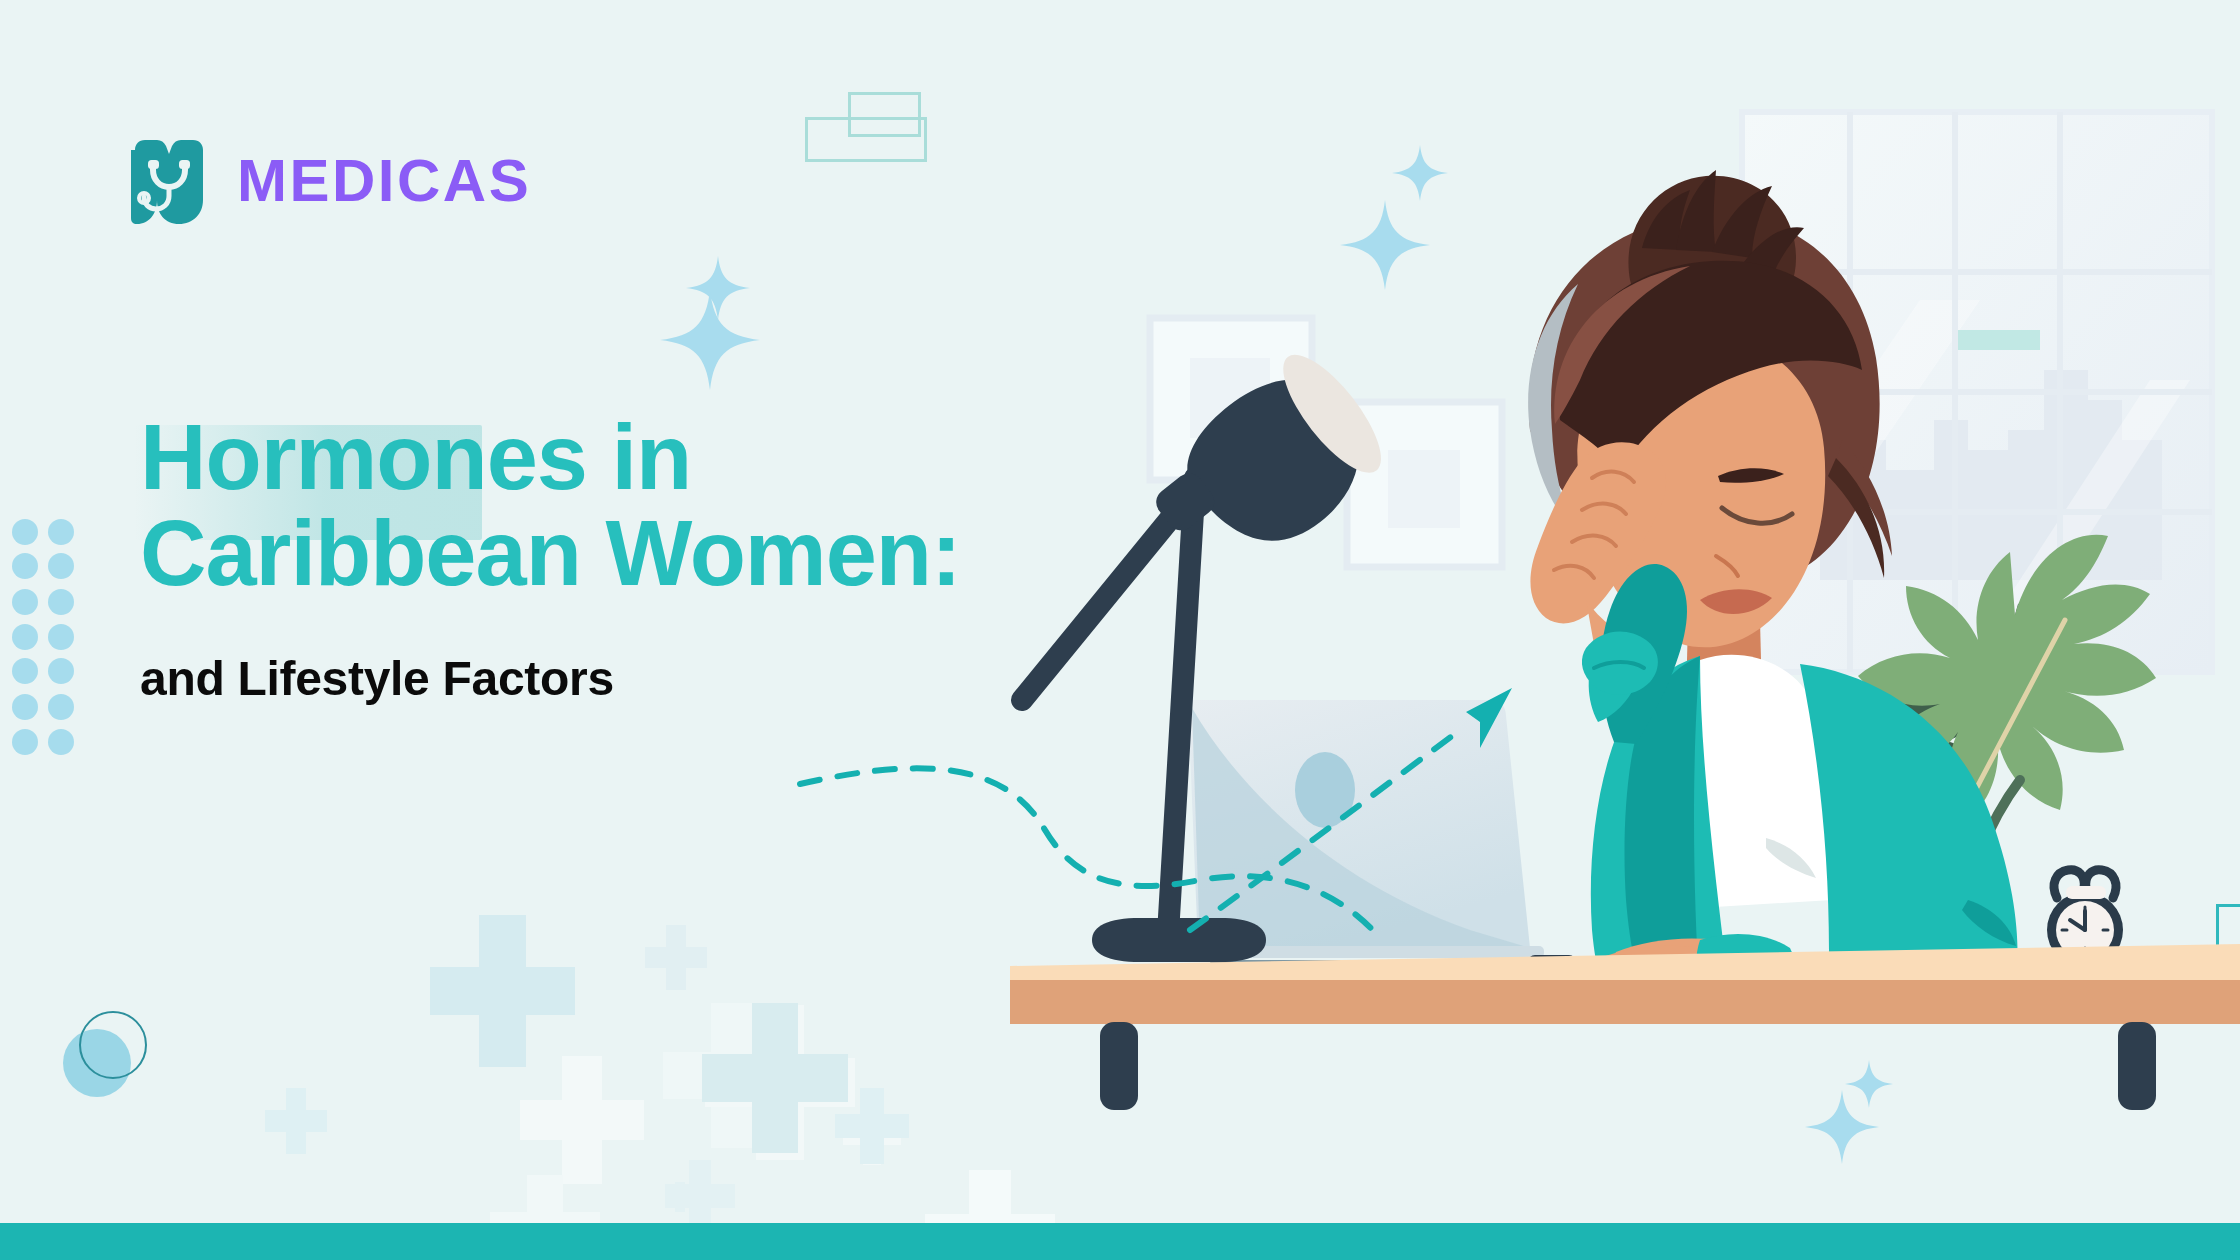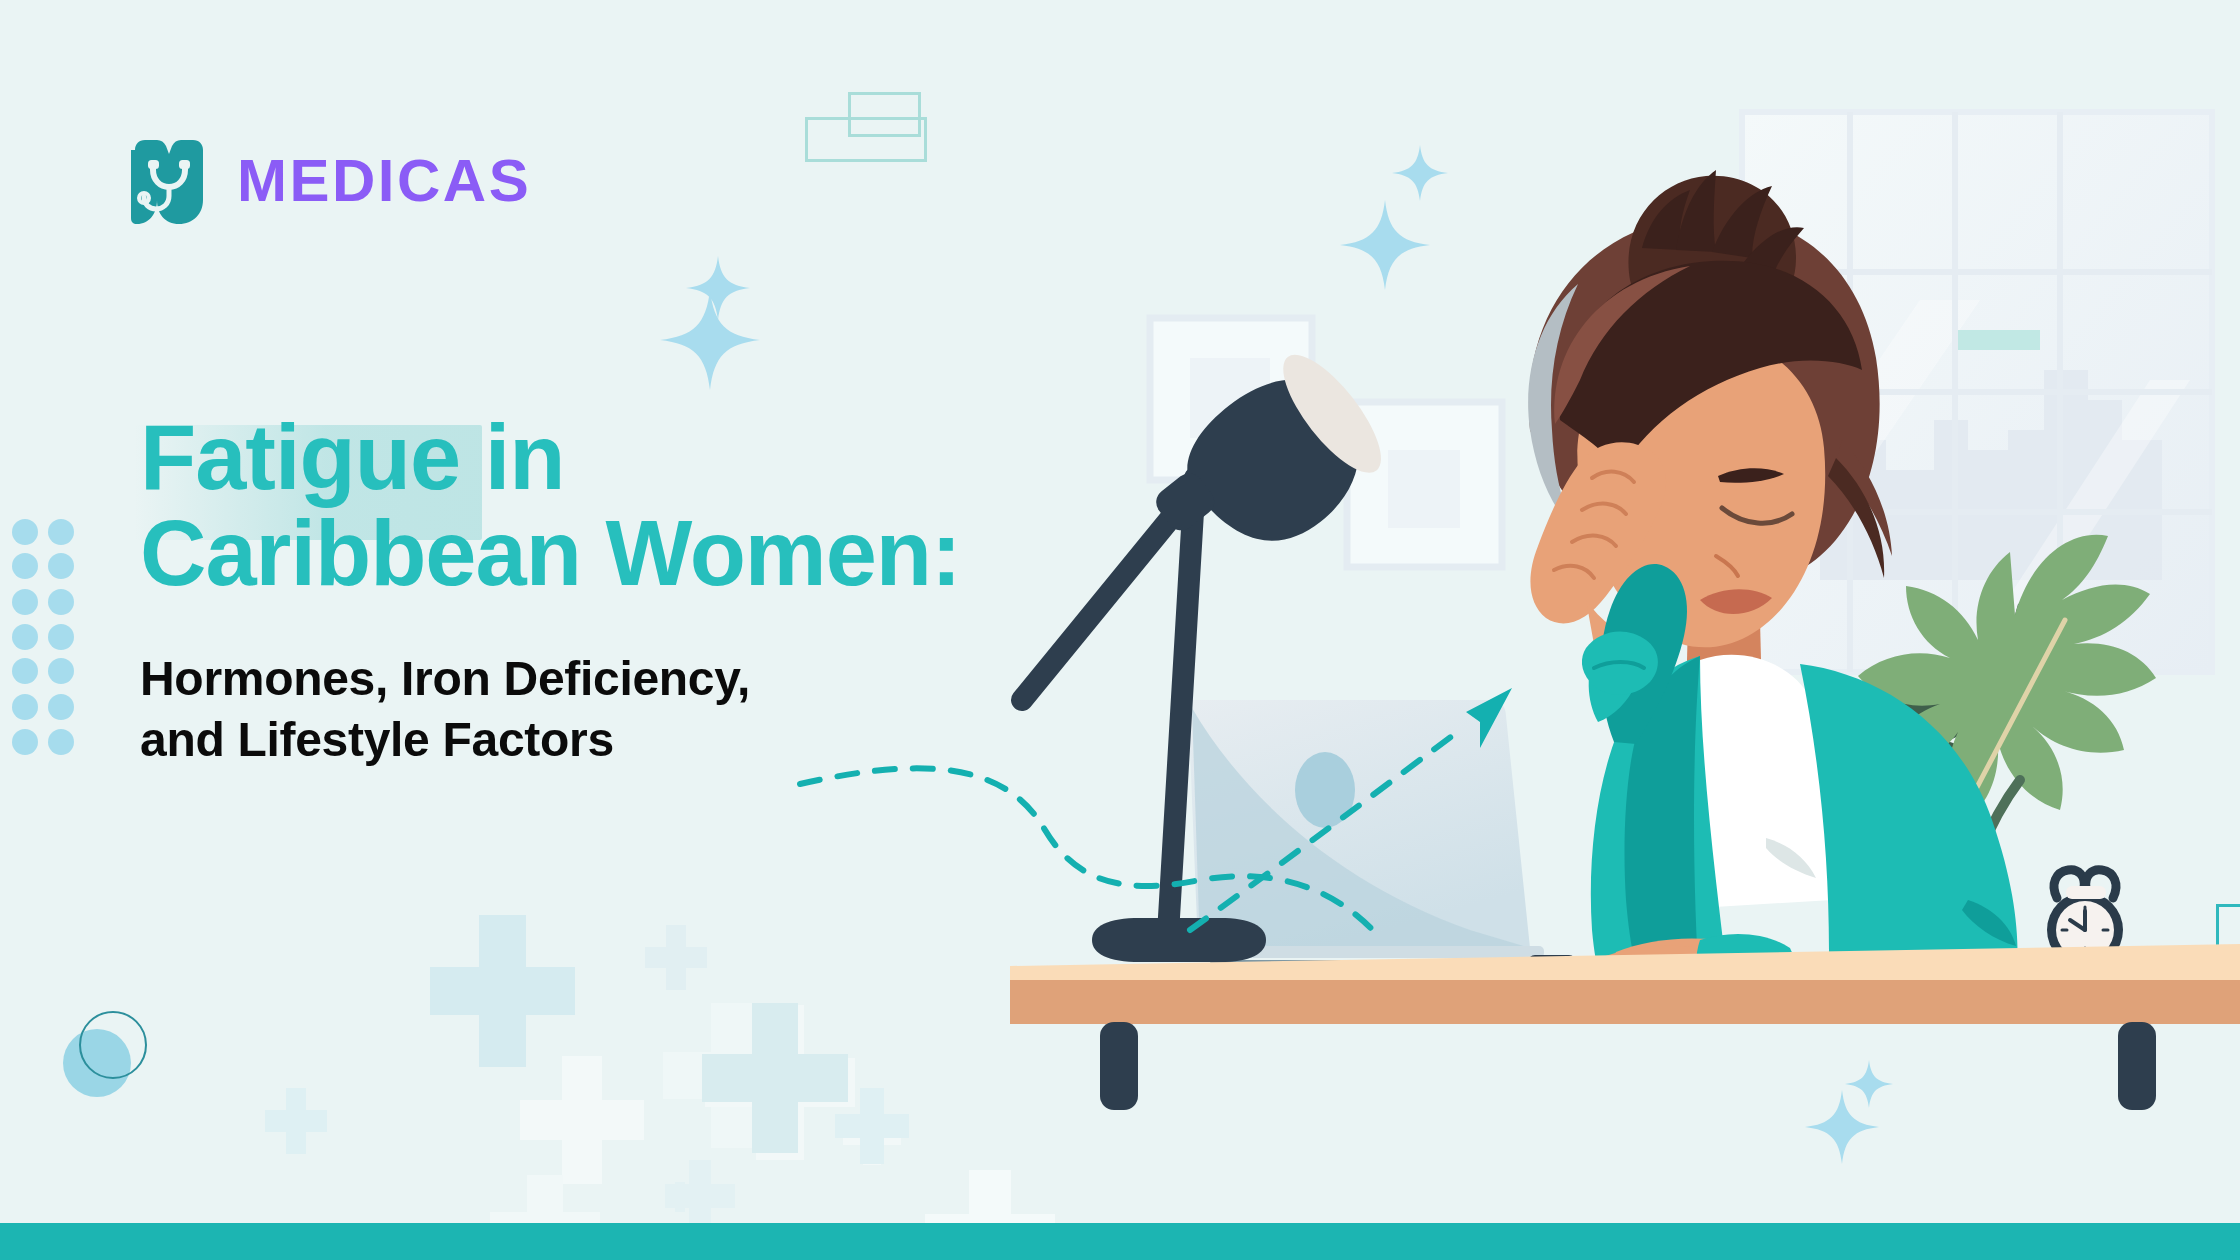--- a/index.html
+++ b/index.html
@@ -386,24 +386,23 @@
         <rect x="52" y="24" width="11" height="9" rx="3.5" fill="#eaf4f4"></rect>
         <path d="M42 51 L42 60 C42 68 36 73 29 73 C22 73 17 68 17 61" fill="none" stroke="#eaf4f4" stroke-width="5" stroke-linecap="round"></path>
         <circle cx="17" cy="62" r="5" fill="none" stroke="#eaf4f4" stroke-width="4"></circle>
       </svg>
     </span>
     <span class="logo-text">MEDICAS</span>
   </div>
 
   <div class="headline-wrap">
     <div class="headline-hl"></div>
-    <div class="headline">Fatigue in</div>
+    <div class="headline">Hormones in</div>
     <div class="headline">Caribbean Women:</div>
   </div>
 
   <div class="subhead">
-    <div>Hormones, Iron Deficiency,</div>
     <div>and Lifestyle Factors</div>
   </div>
 
   <div class="bottom-bar"></div>
 
 </div>
 
 </body></html>

